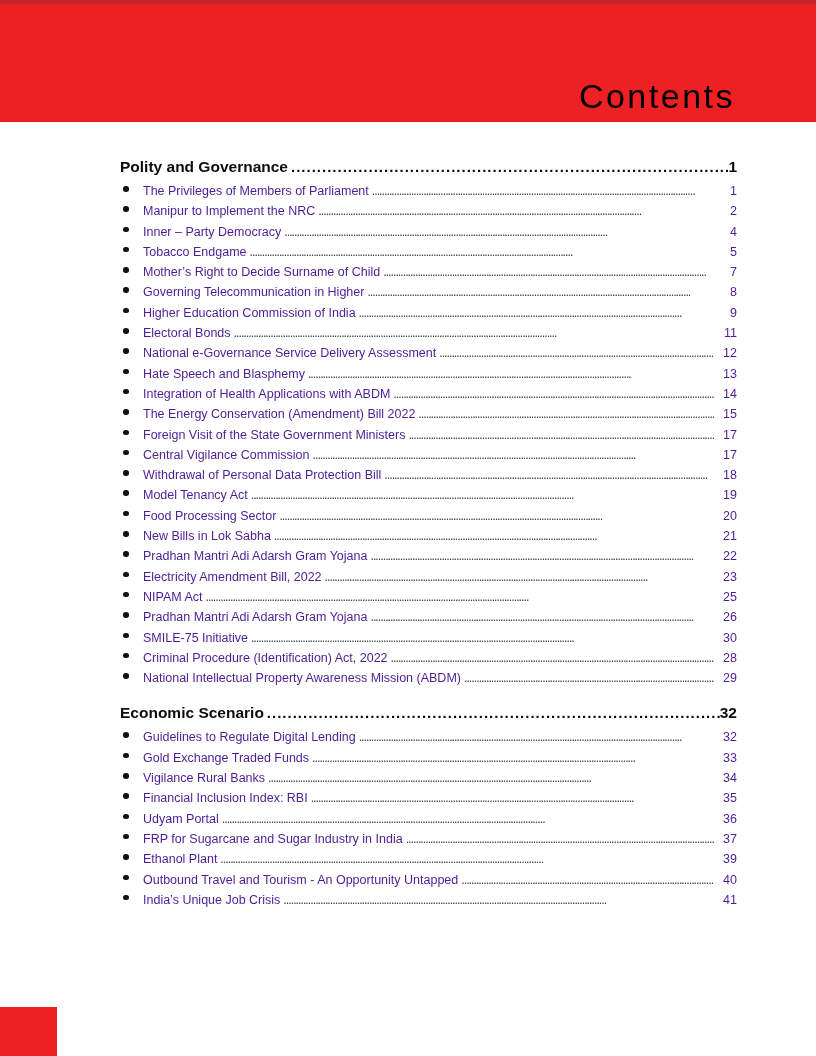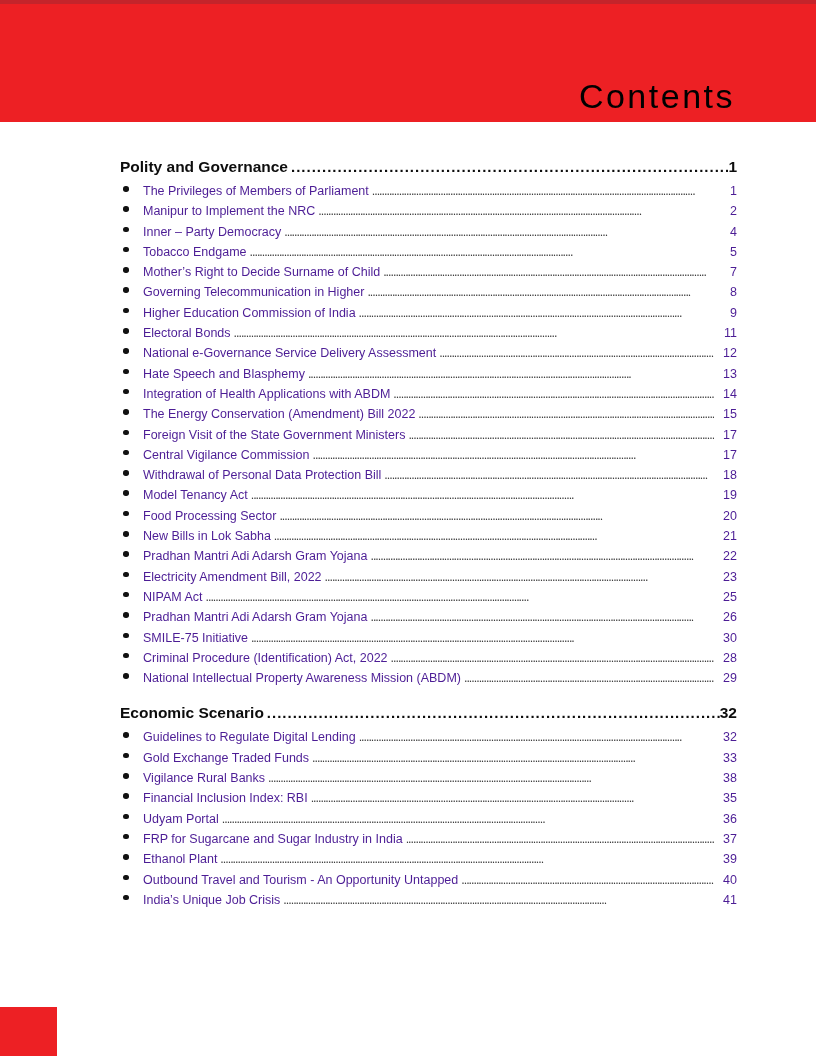--- a/index.html
+++ b/index.html
@@ -315,21 +315,21 @@
     <span class="bullet"></span>
     <span class="label">Gold Exchange Traded Funds</span>
     <span class="dots"></span>
     <span class="page">33</span>
   </div>
 
   <div class="entry">
     <span class="bullet"></span>
     <span class="label">Vigilance Rural Banks</span>
     <span class="dots"></span>
-    <span class="page">38</span>
+    <span class="page">34</span>
   </div>
 
   <div class="entry">
     <span class="bullet"></span>
     <span class="label">Financial Inclusion Index: RBI</span>
     <span class="dots"></span>
     <span class="page">35</span>
   </div>
 
   <div class="entry">

